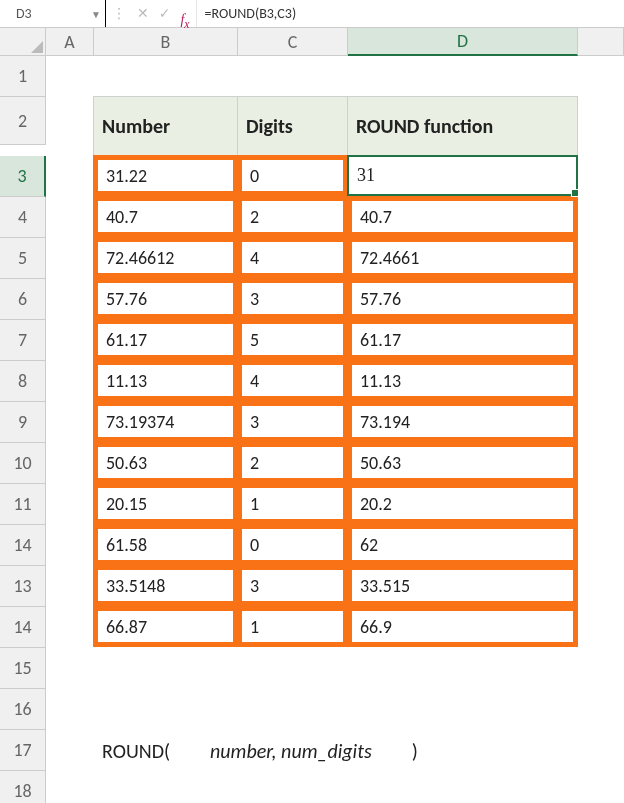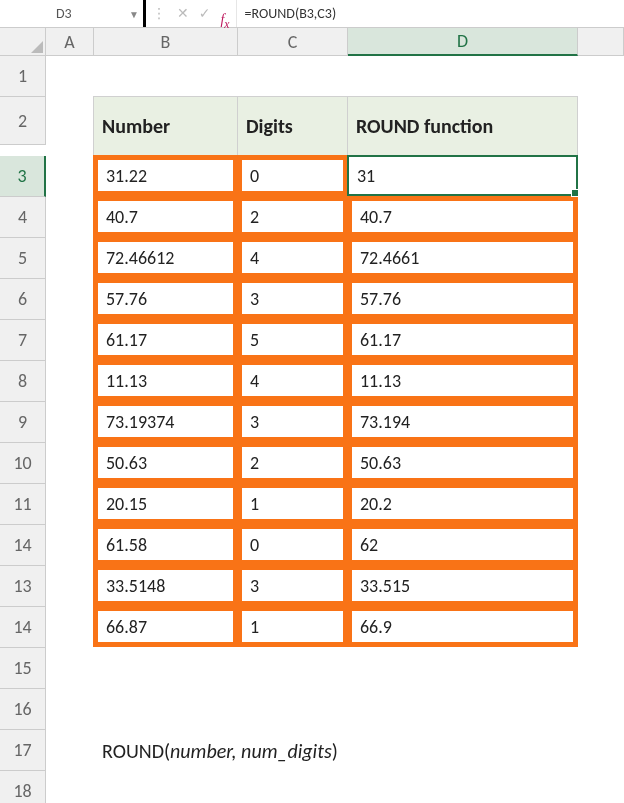--- a/index.html
+++ b/index.html
@@ -17,27 +17,26 @@
     display: flex;
     align-items: center;
     height: 28px;
     border-bottom: 1px solid #ccc;
     background: #fff;
     font-size: 14px;
   }
   .name-box {
     width: 106px;
     height: 100%;
-    border-right: 3px solid #000000;
+    border-right: 1px solid #000000;
     display: flex;
     align-items: center;
     padding-left: 16px;
     position: relative;
     color: #555;
-    margin-left: 40px;
   }
   .name-box .dd {
     position: absolute;
     right: 4px;
     top: 50%;
     transform: translateY(-50%);
     color: #888;
     font-size: 10px;
   }
   .fbar-btns {
@@ -129,35 +128,37 @@
     height: 60px;
     font-size: 20px;
   }
   .td {
     border: 5px solid #f97316;
   }
   .td, .th { margin: -1px 0 0 -1px; }
   .selected-cell {
     border: 2px solid #217346 !important;
     z-index: 2;
+    font-family: Liberation Serif, serif;
   }
   .selected-cell::after {
     content: "";
     position: absolute;
     right: -3px;
     bottom: -3px;
     width: 6px; height: 6px;
     background: #217346;
     border: 1px solid #fff;
   }
   .footer-text {
     padding-left: 8px;
     font-size: 20px;
     display: flex;
     align-items: center;
+    gap: 40px;
   }
   .footer-text .fn { }
   .footer-text .args { font-style: italic; }
   .row-h { height: 41px; }
 </style>
 </head>
 <body>
 
 <div class="formula-bar">
   <div class="name-box">

